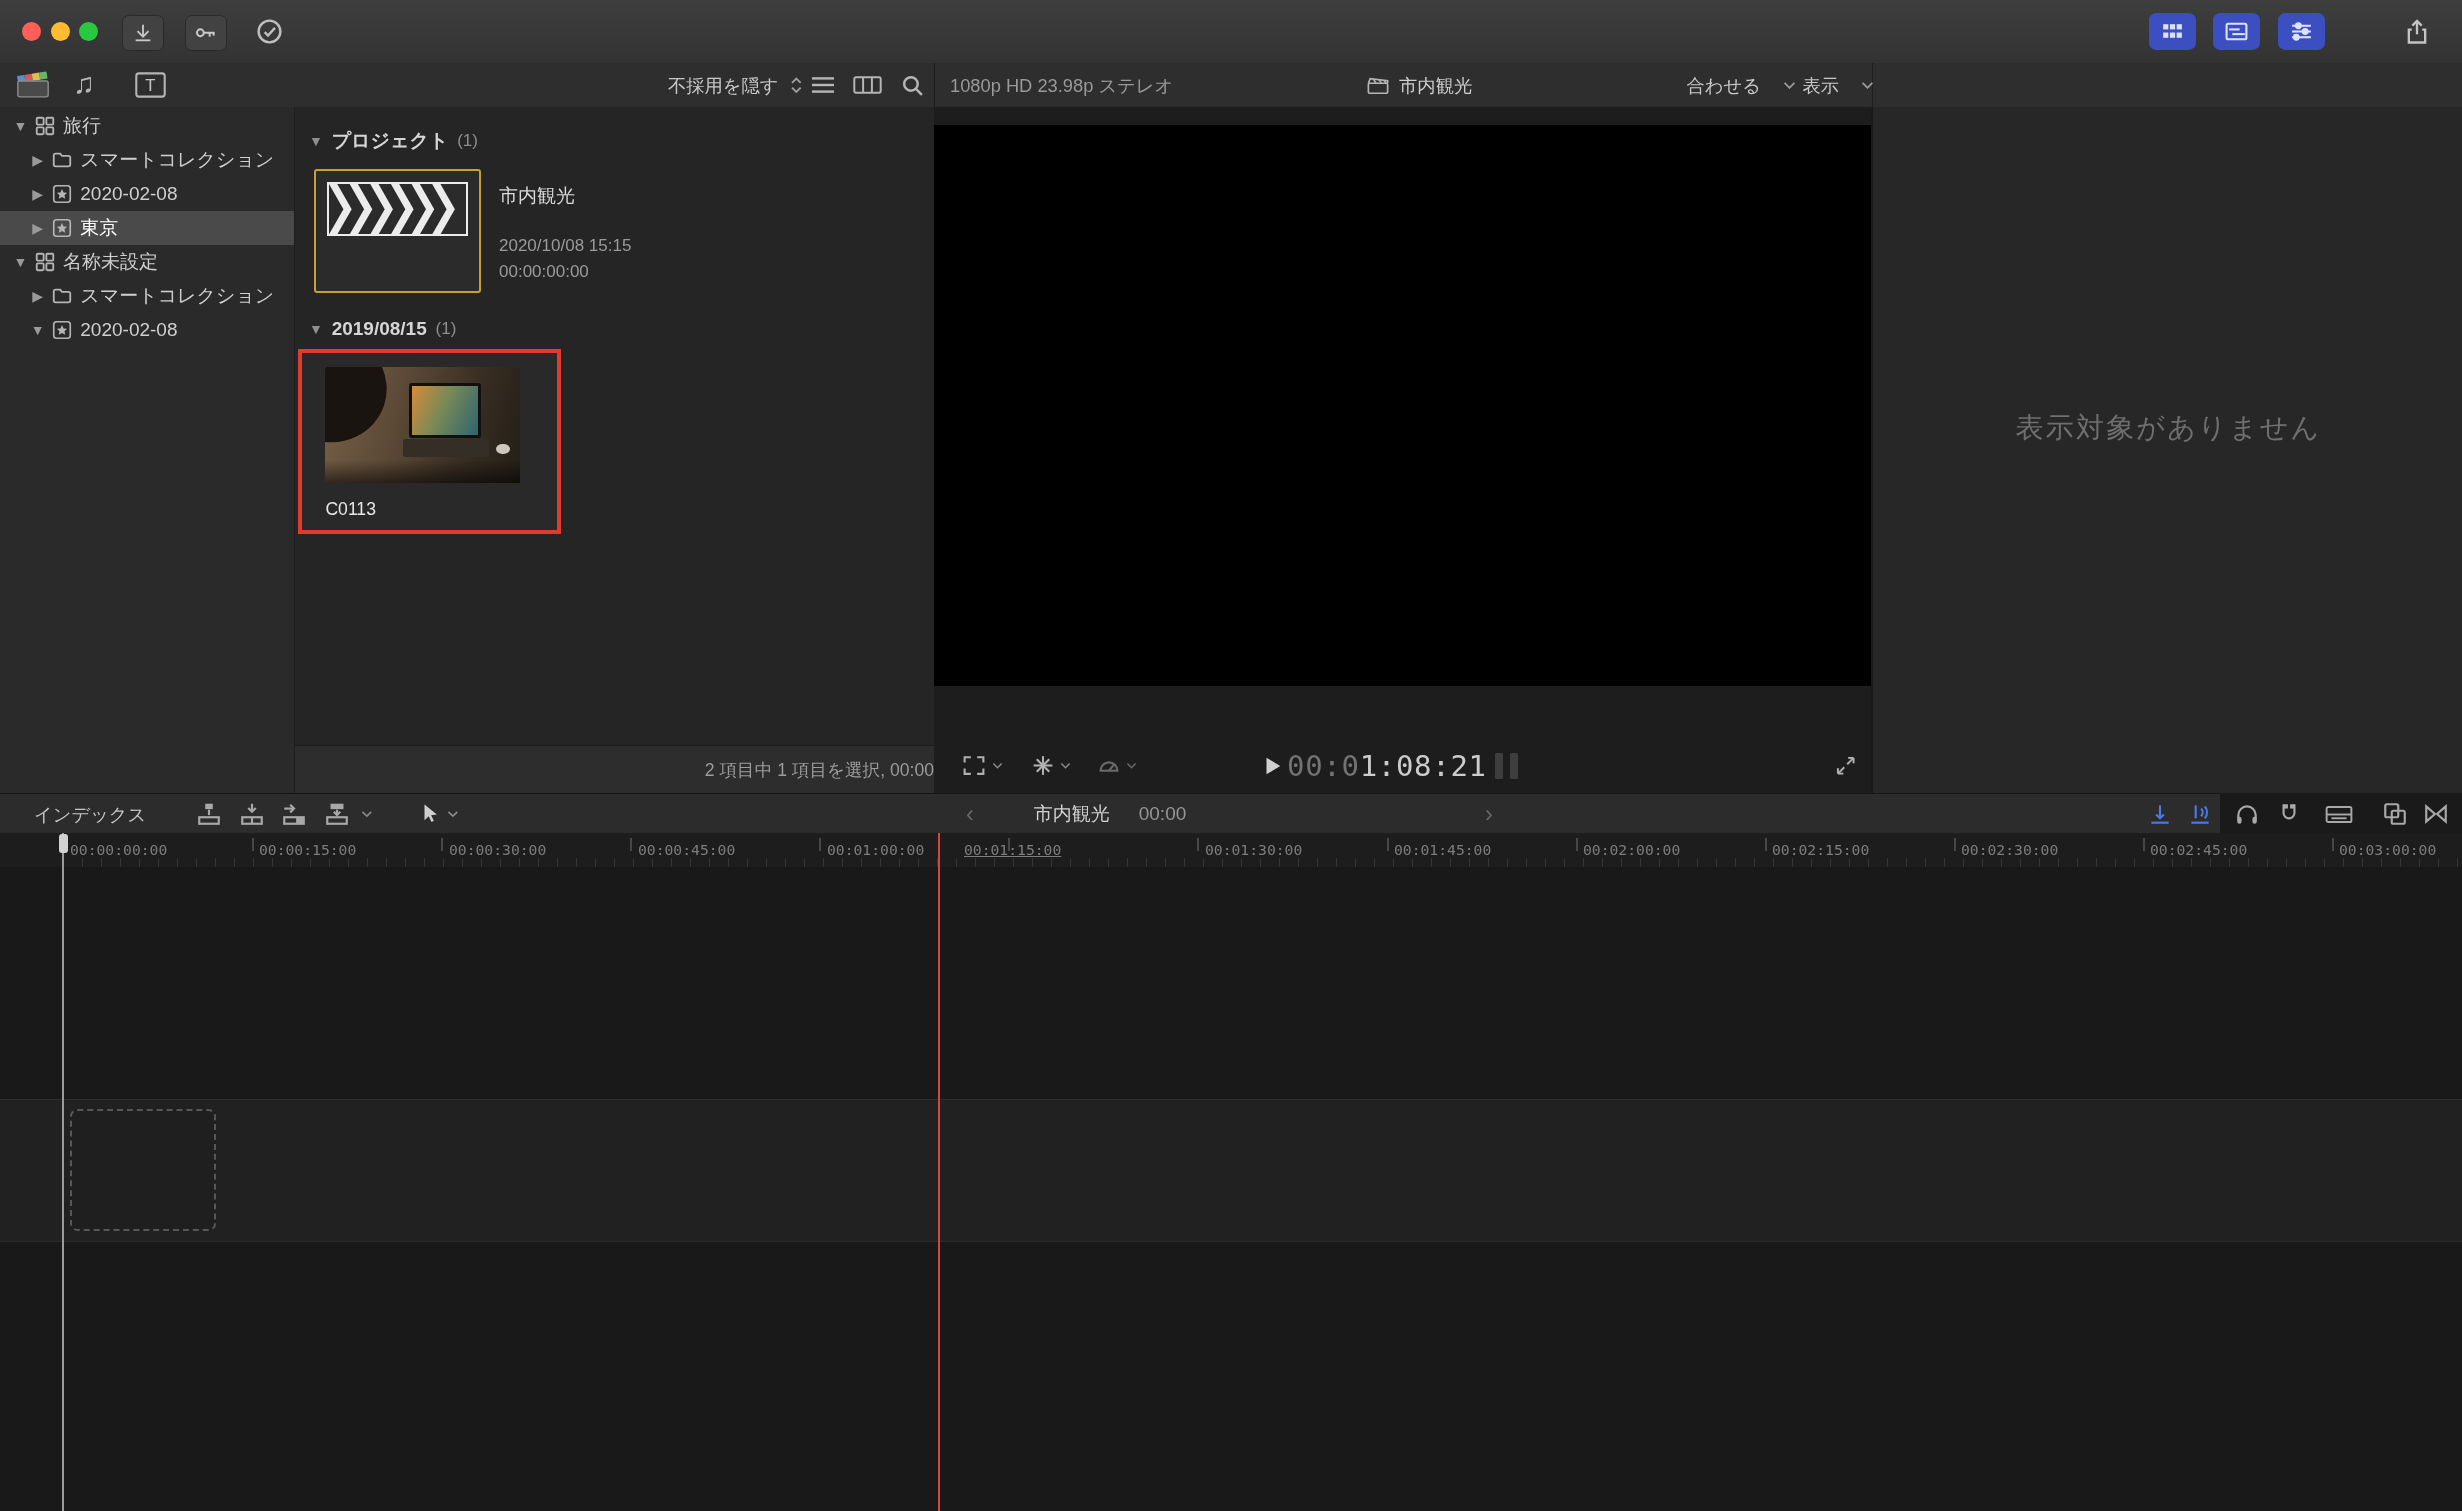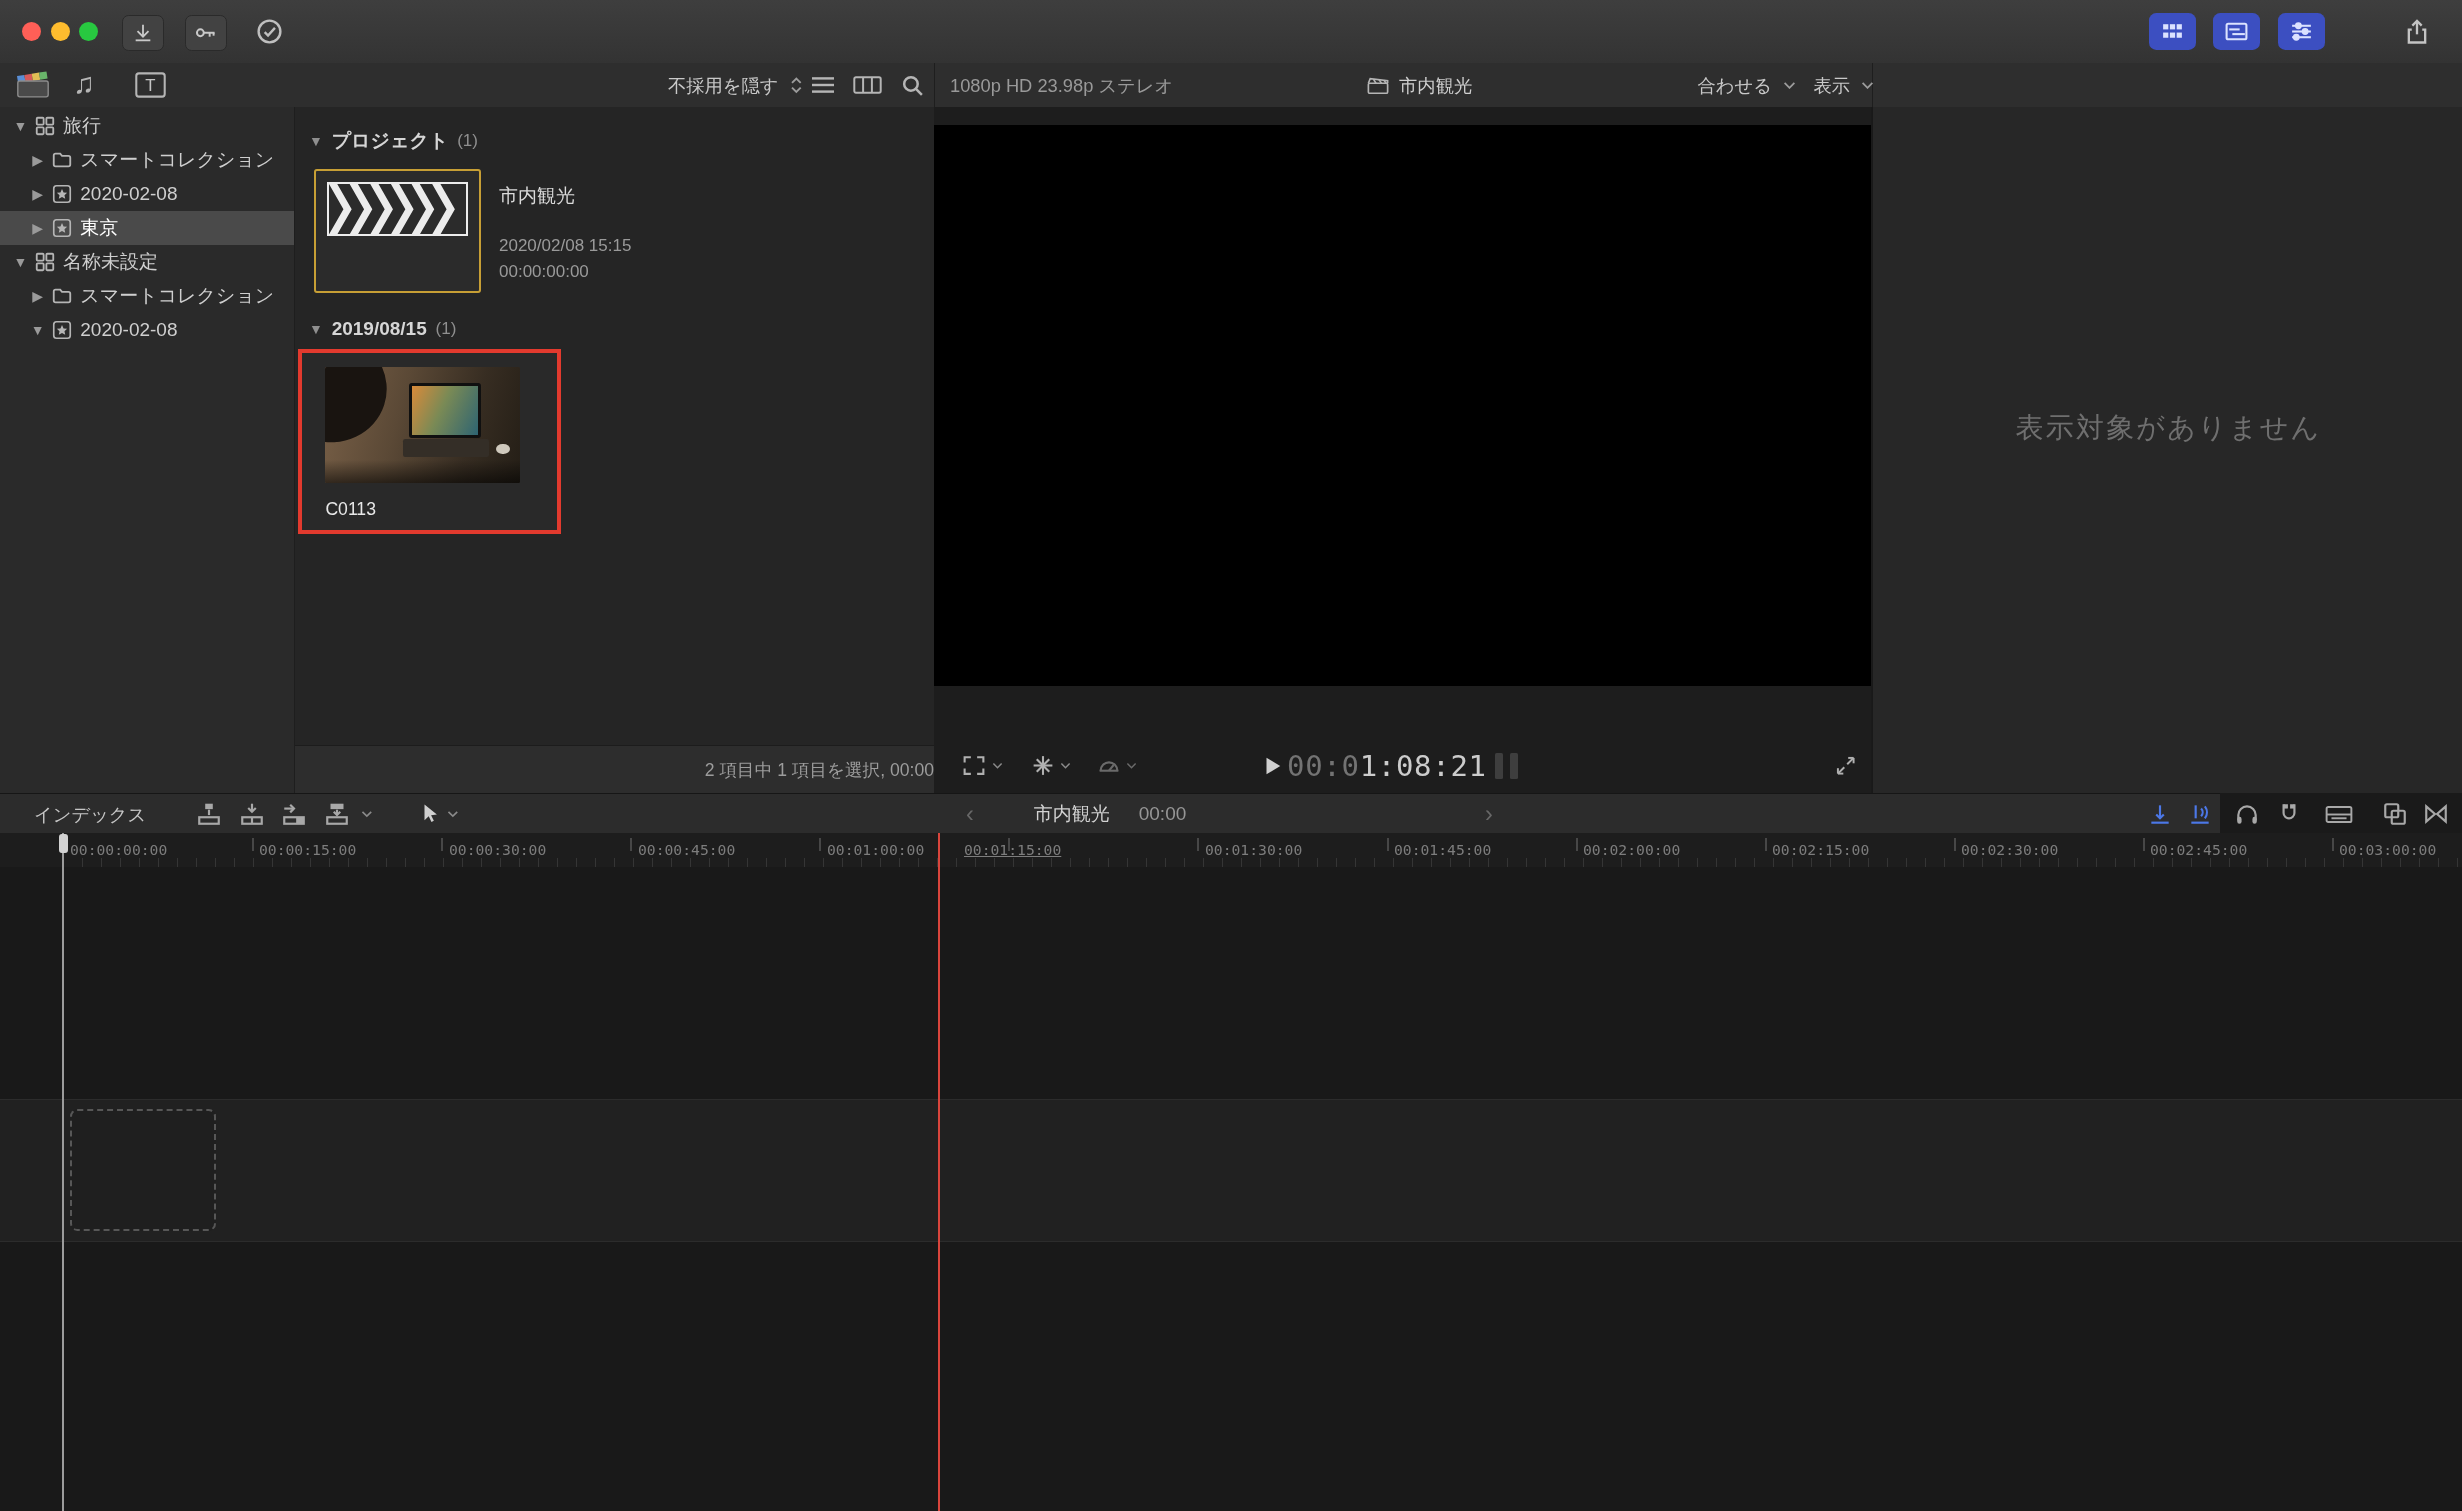--- a/index.html
+++ b/index.html
@@ -25,21 +25,21 @@
   .subtoolbar .vdiv{position:absolute;top:0;width:0.7px;height:44px;background:#1e1e1e;}
   .tab-ic{position:absolute;display:flex;align-items:center;justify-content:center;color:#b5b5b5;}
   .filter-pop{position:absolute;left:668px;top:0;height:44px;display:flex;align-items:center;gap:10.3px;
               color:#c9c9c9;font-size:18.3px;}
   .hdr-ic{position:absolute;top:0;height:44px;display:flex;align-items:center;color:#b5b5b5;}
   .viewer-head{position:absolute;left:934px;top:0;width:937px;height:44px;padding-left:34px;}
   .vh-left{position:absolute;left:16px;top:0;height:44px;display:flex;align-items:center;
            color:#999;font-size:18.3px;}
   .vh-center{position:absolute;left:0;right:0;top:0;height:44px;display:flex;align-items:center;
              justify-content:center;gap:10.3px;color:#cfcfcf;font-size:18.3px;}
-  .vh-right{position:absolute;top:0;height:44px;display:flex;align-items:center;gap:11px;
+  .vh-right{position:absolute;top:0;height:44px;display:flex;align-items:center;gap:22px;
             color:#c9c9c9;font-size:18.3px;}
 
   
   .sidebar{position:absolute;left:0;top:107px;width:295px;height:686px;background:#2a2a2a;
            border-right:0.7px solid #1e1e1e;padding-top:1.5px;box-sizing:border-box;}
   .side-row{height:34px;display:flex;align-items:center;font-size:19px;color:#cfcfcf;white-space:nowrap;}
   .side-row.selected{background:#4a4a4a;color:#ffffff;}
   .side-row .disc{width:23.5px;text-align:center;font-size:14px;color:#9a9a9a;flex:none;}
   .side-row.lvl0{padding-left:8.8px;}
   .side-row.lvl1{padding-left:26px;}
@@ -385,21 +385,21 @@
           <polygon points="0,0 8,0 22,15 8,30 0,30 14,15" fill="#ececec"></polygon>
           <polygon points="20,0 28,0 42,15 28,30 20,30 34,15" fill="#ececec"></polygon>
           <polygon points="40,0 48,0 62,15 48,30 40,30 54,15" fill="#ececec"></polygon>
           <polygon points="60,0 68,0 82,15 68,30 60,30 74,15" fill="#ececec"></polygon>
           <polygon points="80,0 88,0 102,15 88,30 80,30 94,15" fill="#ececec"></polygon>
           <polygon points="100,0 108,0 122,15 108,30 100,30 114,15" fill="#ececec"></polygon>
         </svg>
       </div>
     </div>
     <div class="proj-name">市内観光</div>
-    <div class="proj-date">2020/02/08 15:15</div>
+    <div class="proj-date">2020/10/08 15:15</div>
     <div class="proj-dur">00:00:00:00</div>
 
     <div class="b-section" style="top:211px;">
       <span class="disc">▼</span>
       <span class="sec-title">2019/08/15</span>
       <span class="sec-count">(1)</span>
     </div>
 
     <div class="clip-box">
       <div class="clip-thumb">

